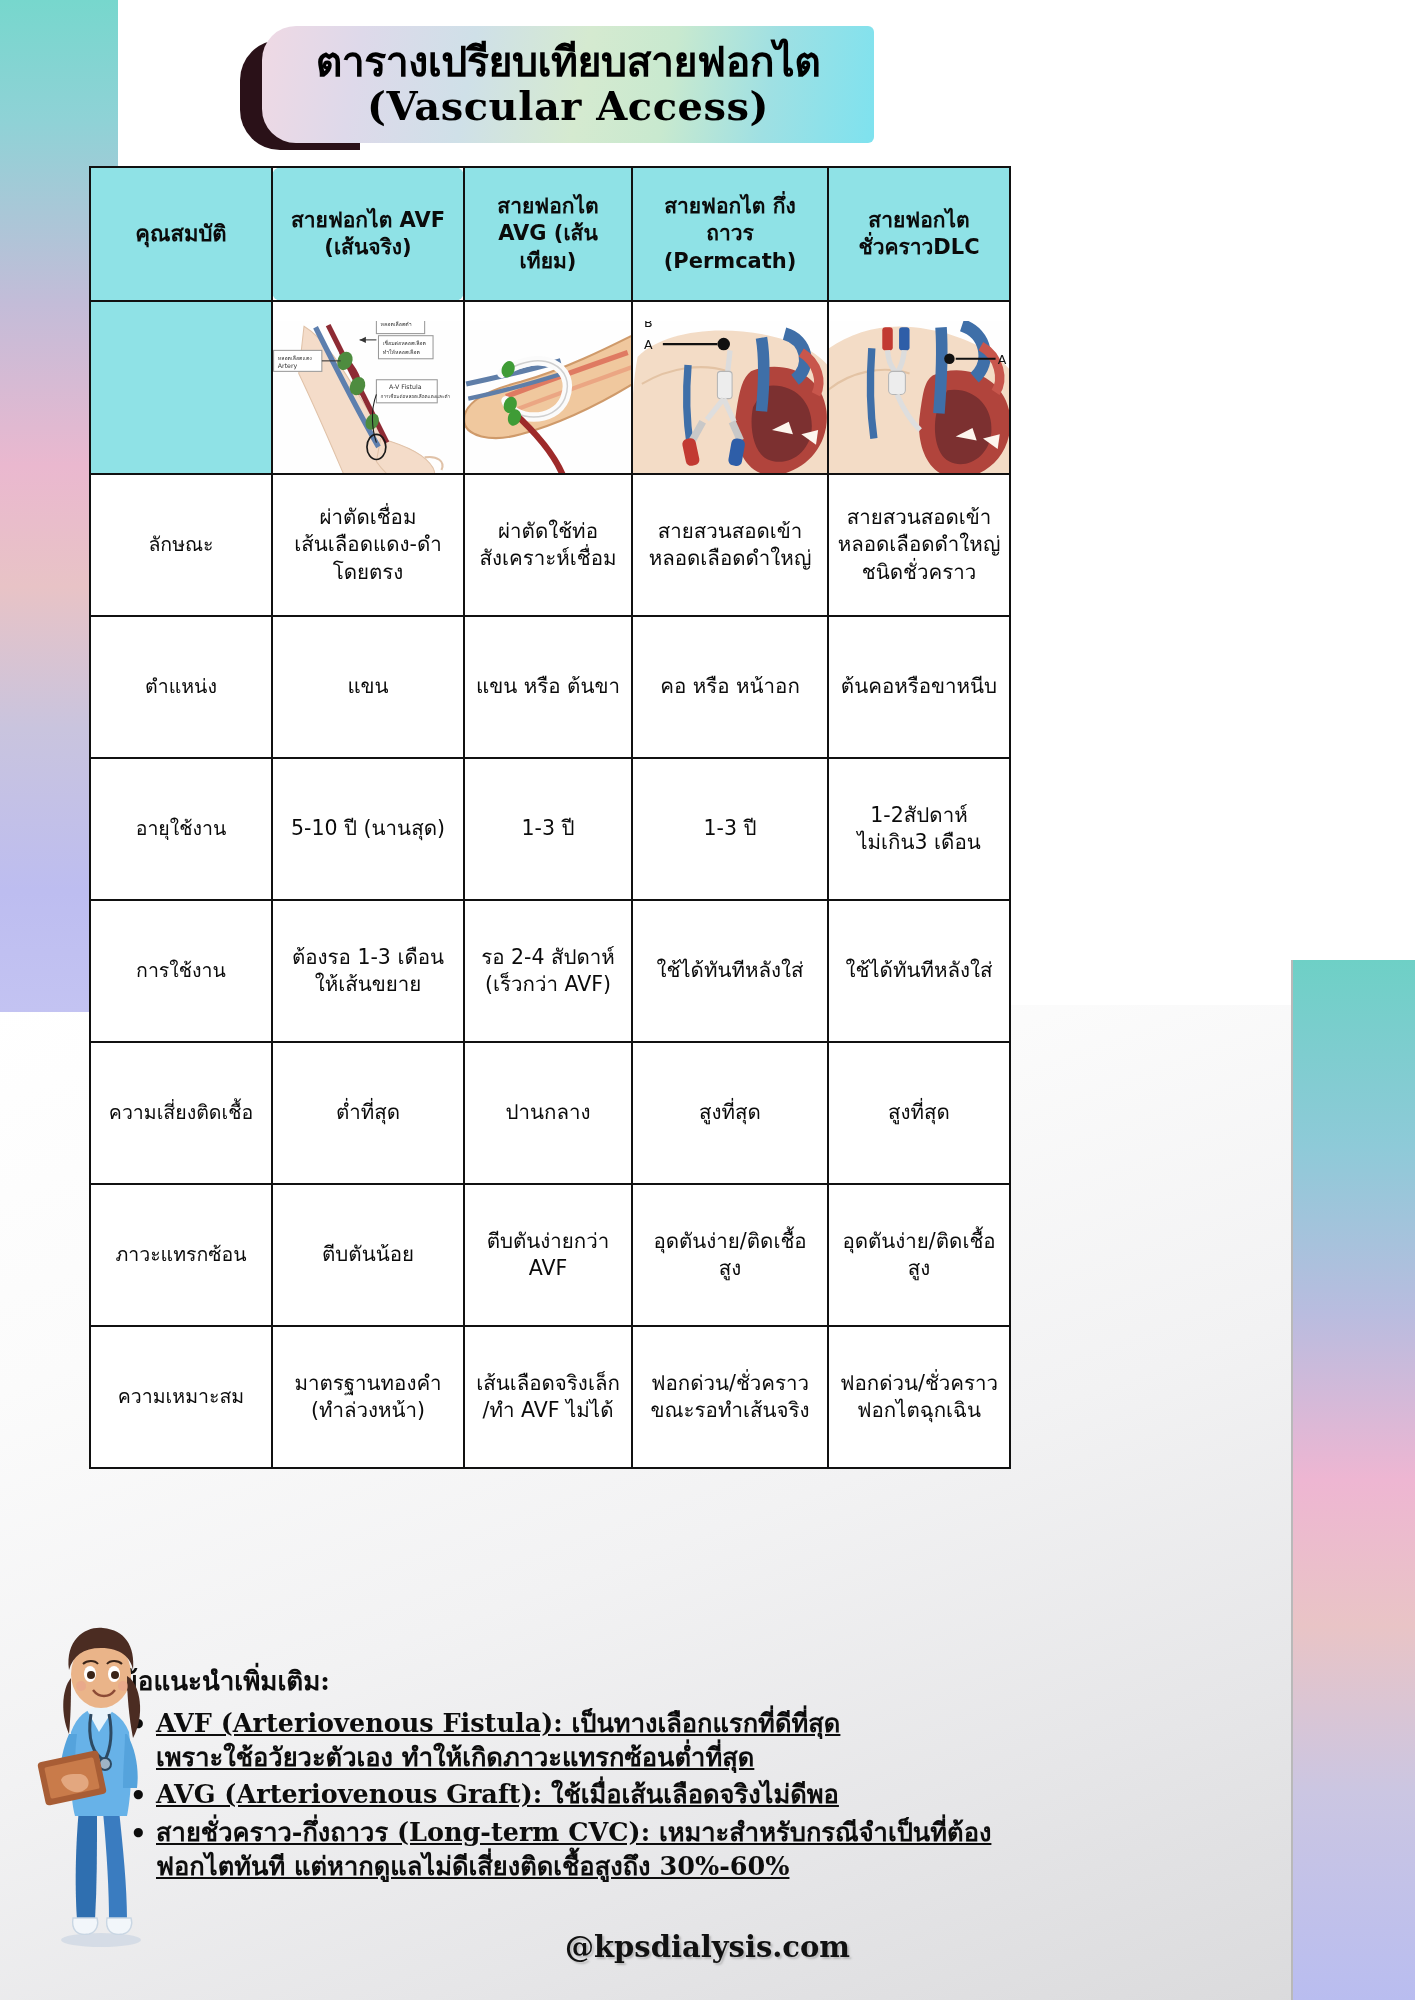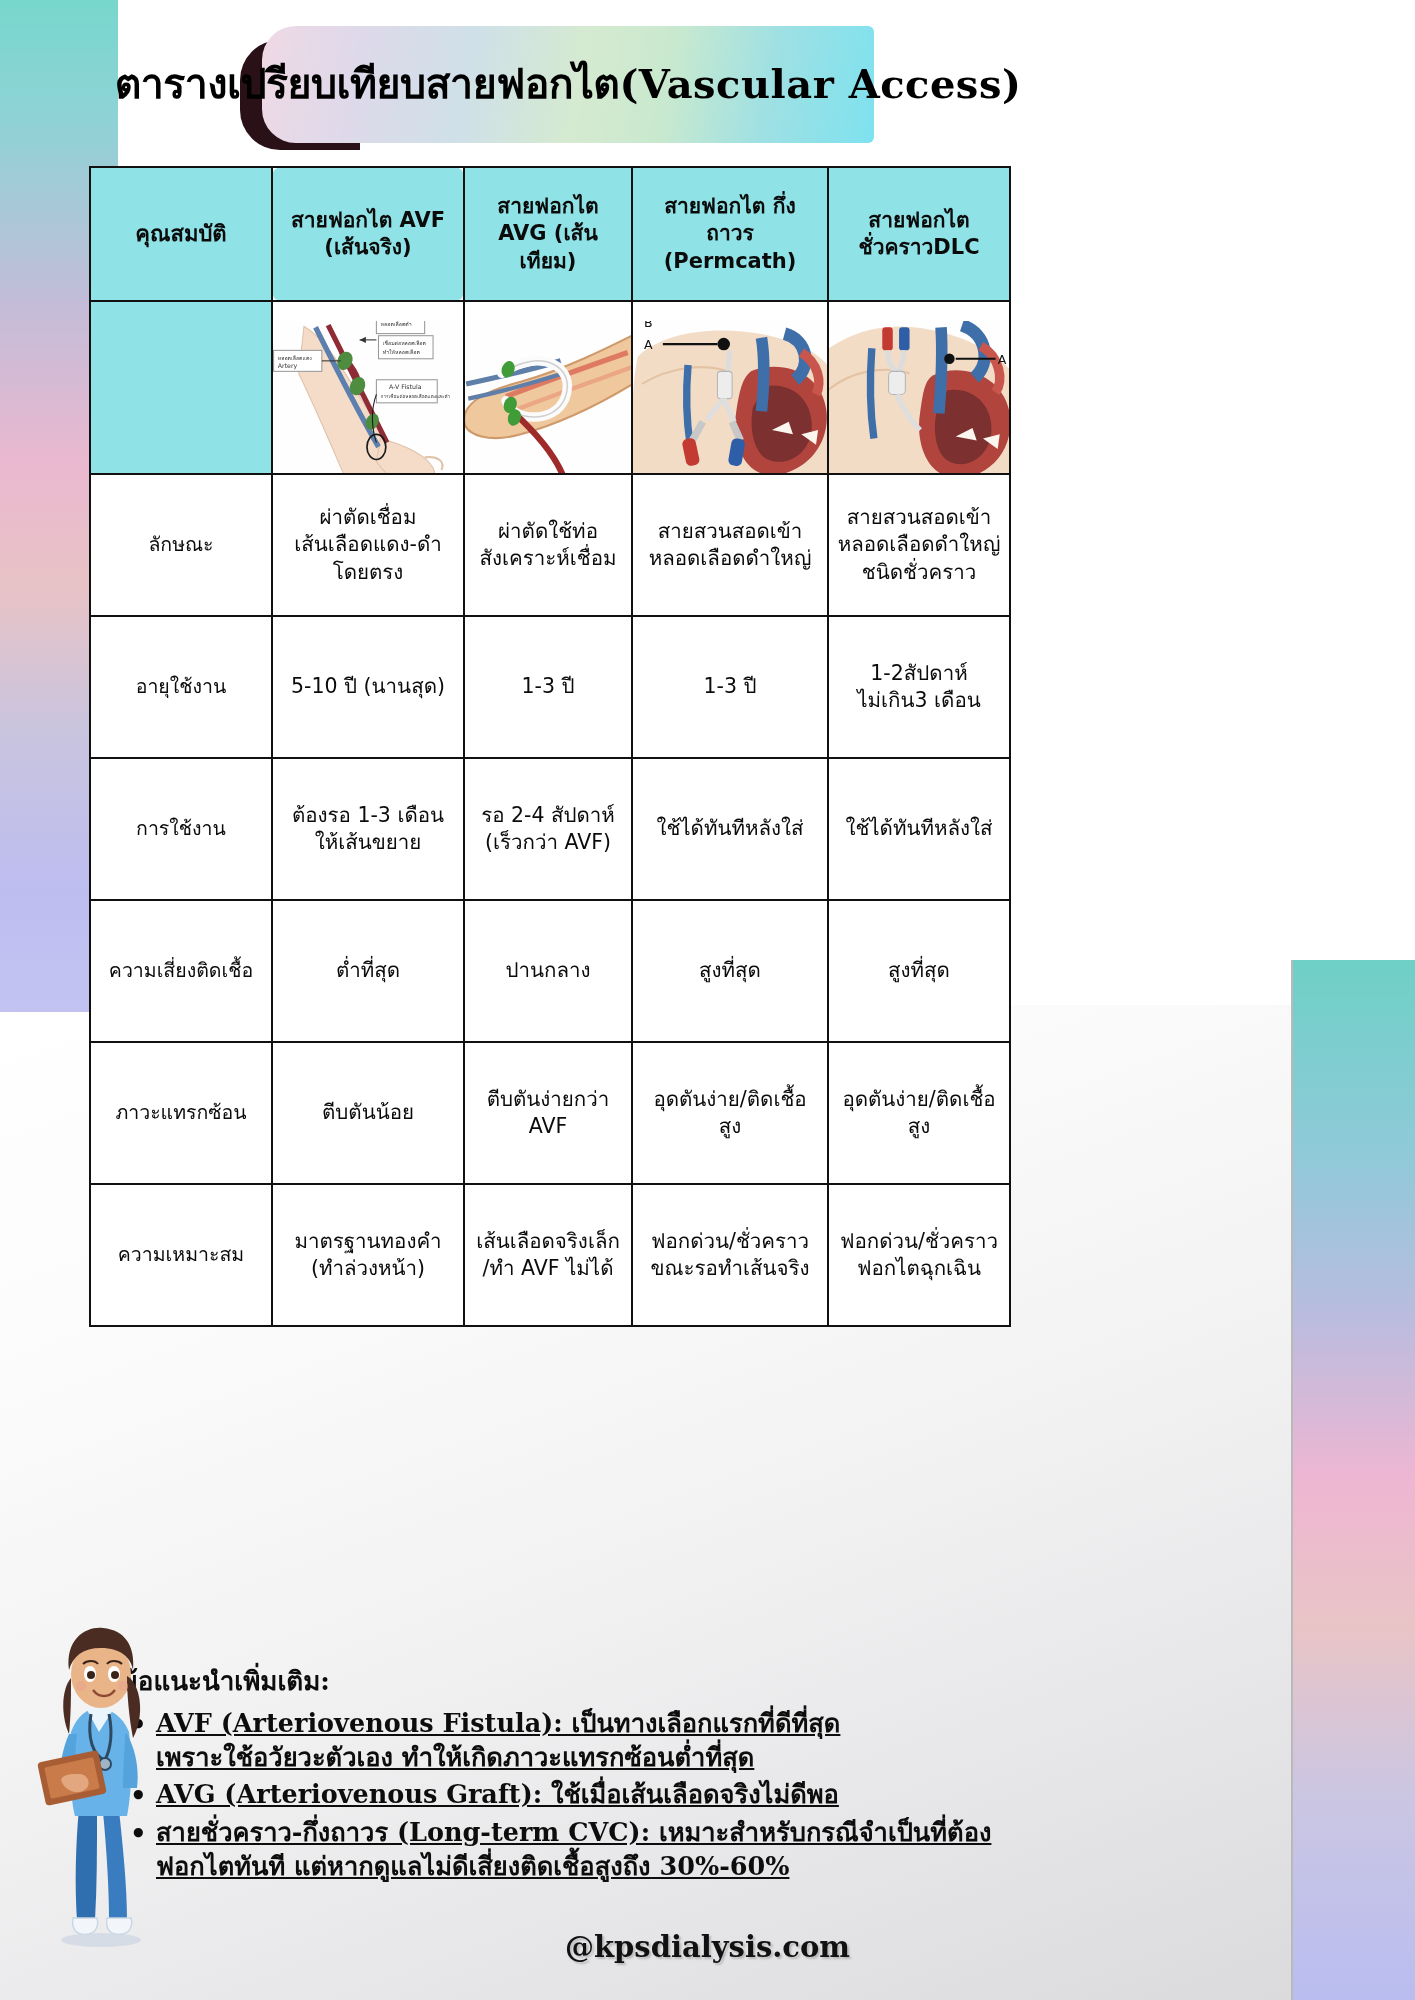--- a/index.html
+++ b/index.html
@@ -40,21 +40,21 @@
 
   
   #title-shadow{
     position:absolute;left:240px;top:40px;width:120px;height:110px;
     background:#2a1118;border-radius:40px 0 0 40px;z-index:4;
   }
   #title-banner{
     position:absolute;left:262px;top:26px;width:612px;height:117px;
     border-radius:34px 6px 6px 34px;z-index:5;
     background:linear-gradient(100deg,#efd9e4 0%,#ded9ea 16%,#cfe0e8 34%,#d5ead0 52%,#c8e9cf 66%,#9fe0e3 82%,#7ee2ef 100%);
-    display:flex;flex-direction:row;align-items:center;justify-content:center;
+    display:flex;flex-direction:column;align-items:center;justify-content:center;
     overflow:visible;
   }
   #title-line1{
     font-family:"DejaVu Sans","Liberation Sans",sans-serif;
     font-weight:bold;font-size:41px;color:#000;line-height:1.08;
     white-space:nowrap;letter-spacing:-0.5px;
   }
   #title-line2{
     font-family:"DejaVu Serif","Liberation Serif",serif;
     font-weight:bold;font-size:40px;color:#000;line-height:1.12;
@@ -313,20 +313,27 @@
 เส้นเลือดแดง-ดำ
 โดยตรง</td>
       <td style="white-space: pre-line;">ผ่าตัดใช้ท่อ
 สังเคราะห์เชื่อม</td>
       <td style="white-space: pre-line;">สายสวนสอดเข้า
 หลอดเลือดดำใหญ่</td>
       <td style="white-space: pre-line;">สายสวนสอดเข้า
 หลอดเลือดดำใหญ่
 ชนิดชั่วคราว</td>
     </tr>
+    <tr class="body-row">
+      <td class="label" style="white-space: pre-line;">ตำแหน่ง</td>
+      <td style="white-space: pre-line;">แขน</td>
+      <td style="white-space: pre-line;">แขน หรือ ต้นขา</td>
+      <td style="white-space: pre-line;">คอ หรือ หน้าอก</td>
+      <td style="white-space: pre-line;">ต้นคอหรือขาหนีบ</td>
+    </tr>
     <tr class="body-row strong-row">
       <td class="label" style="white-space: pre-line;">อายุใช้งาน</td>
       <td class="plain" style="white-space: pre-line;">5-10 ปี (นานสุด)</td>
       <td style="white-space: pre-line;">1-3 ปี</td>
       <td style="white-space: pre-line;">1-3 ปี</td>
       <td class="plain" style="white-space: pre-line;">1-2สัปดาห์
 ไม่เกิน3 เดือน</td>
     </tr>
     <tr class="body-row">
       <td class="label" style="white-space: pre-line;">การใช้งาน</td>

